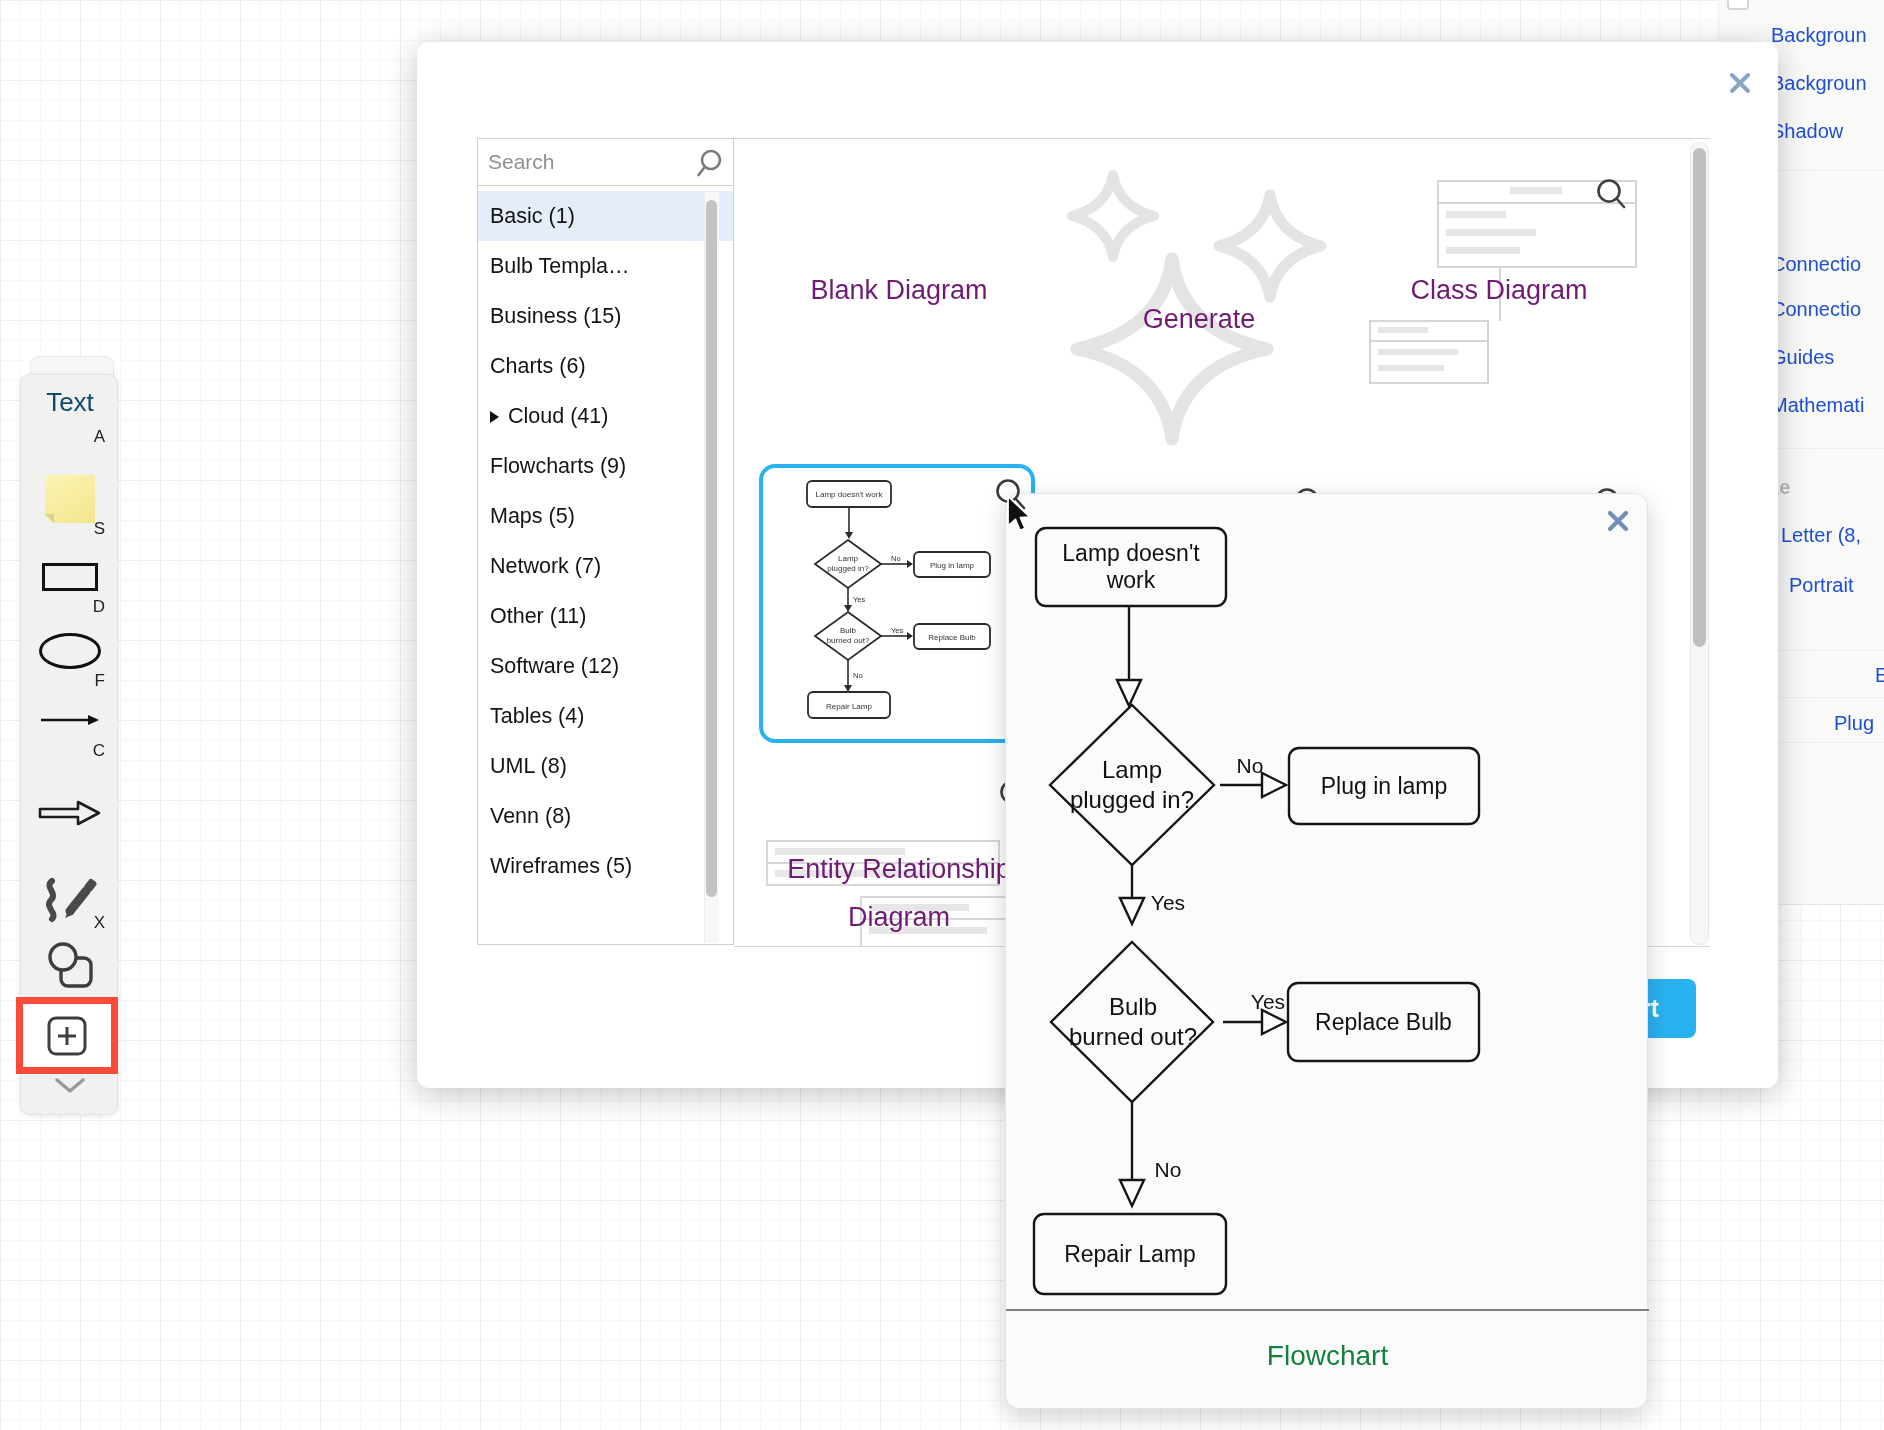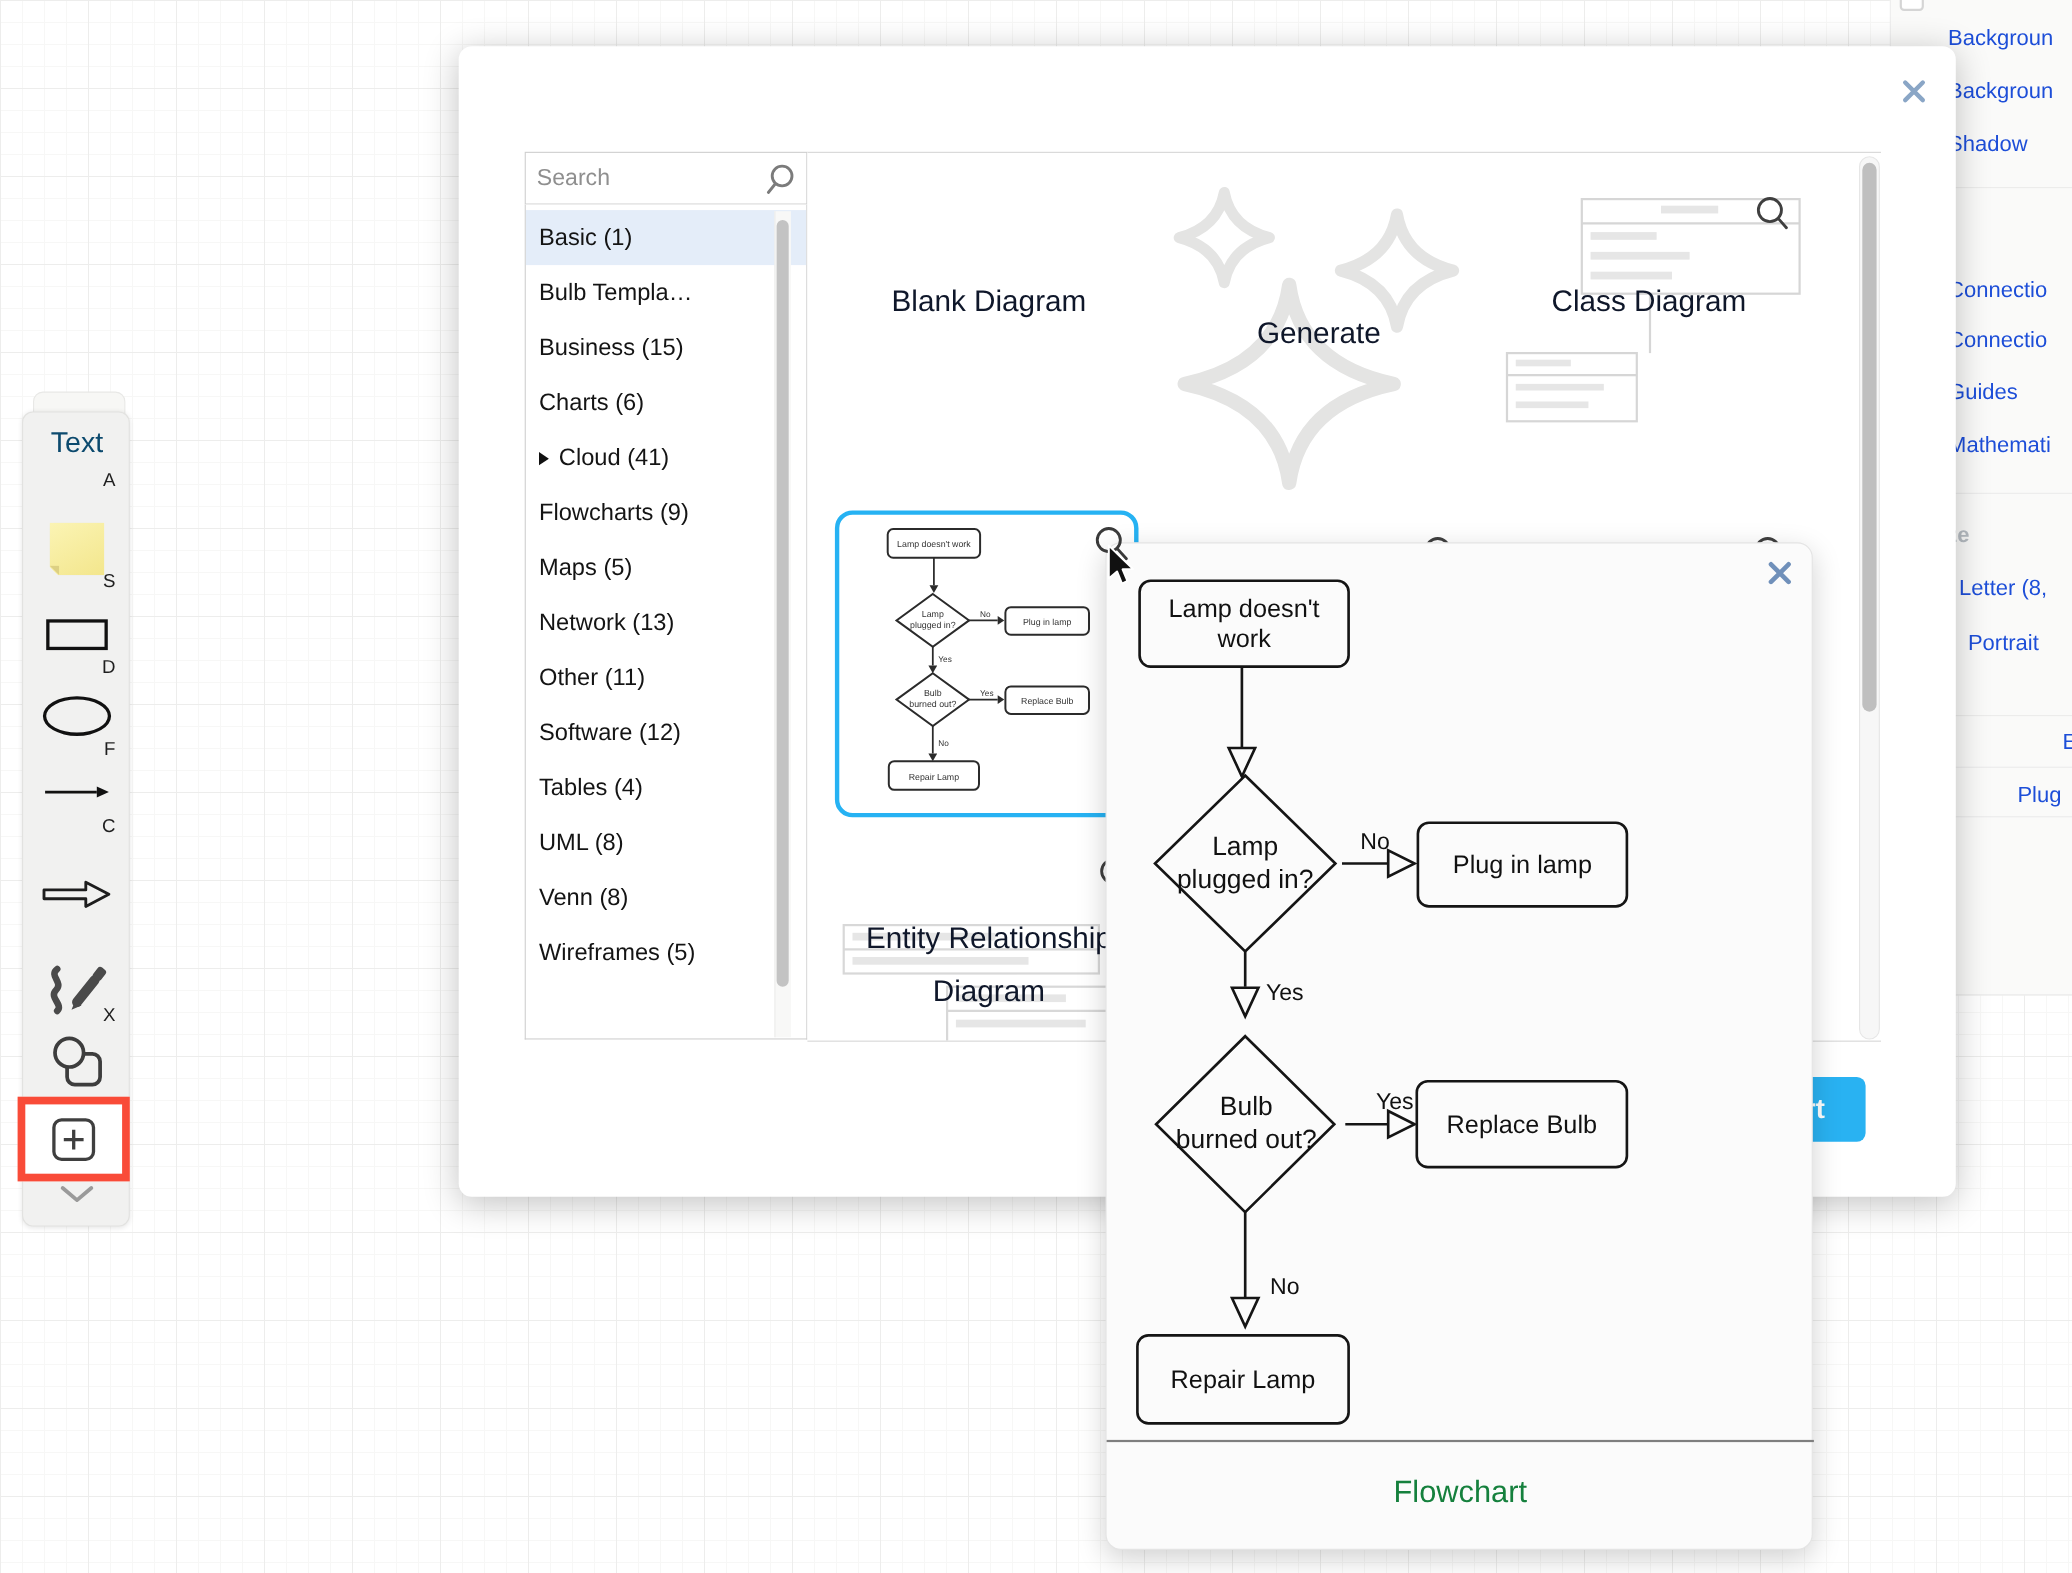--- a/index.html
+++ b/index.html
@@ -36,21 +36,21 @@
   #search-input::placeholder{color:#8f8f8f;}
   #cat-list{left:60px;top:144px;width:257px;height:759px;border-left:1px solid #cfcfcf;border-right:1px solid #cfcfcf;border-bottom:1px solid #cfcfcf;background:#fff;overflow:hidden;padding-top:5px;}
   .cat{height:50px;line-height:50px;padding-left:12px;font-size:21.5px;color:#141414;white-space:nowrap;cursor:pointer;}
   .cat.sel{background:#e4edf9;}
   .cat .tri{display:inline-block;width:0;height:0;border-left:9px solid #111;border-top:6px solid transparent;border-bottom:6px solid transparent;margin-right:9px;}
   .cat.grp{margin-top:8px;}
   #list-scroll{left:287px;top:150px;width:15px;height:751px;background:#f8f8f7;border-left:1px solid #ececec;}
   #list-thumb{left:289px;top:158px;width:11px;height:697px;background:#c3c3c3;border-radius:6px;}
 
   #tpl-viewport{left:317px;top:96px;width:976px;height:809px;border-top:1px solid #d6d6d6;border-bottom:1px solid #d6d6d6;background:#fff;overflow:hidden;}
-  .tpl-label{position:absolute;text-align:center;color:#0f172a;font-size:27px;line-height:46px;cursor:pointer;}
+  .tpl-label{position:absolute;text-align:center;color:#701a75;font-size:27px;line-height:46px;cursor:pointer;margin-top:16px;}
   #tpl-scroll{left:1273px;top:100px;width:19px;height:803px;background:#f7f7f7;border:1px solid #e6e6e6;border-radius:10px;}
   #tpl-thumb{left:1276px;top:106px;width:13px;height:499px;background:#bfbfbf;border-radius:7px;}
   #sel-cell{position:absolute;left:25px;top:325px;width:276px;height:279px;border:4px solid #26b2f3;border-radius:16px;background:#fff;cursor:pointer;}
   .mag{position:absolute;}
   #start-btn{left:1148px;top:937px;width:131px;height:59px;background:#29b2f2;border:none;border-radius:8px;color:#fff;font-size:25px;font-weight:bold;cursor:pointer;z-index:11;}
 
   
   #popup{left:1005px;top:493px;width:643px;height:916px;background:#fbfbfb;border:1px solid #e4e4e4;border-radius:14px;box-shadow:0 8px 26px rgba(0,0,0,.18);z-index:40;}
   .fc-box{position:absolute;display:flex;align-items:center;justify-content:center;font-size:23px;color:#111;text-align:center;}
   .fc-lbl{position:absolute;display:flex;align-items:center;justify-content:center;font-size:21px;color:#111;}
@@ -154,21 +154,21 @@
     </div>
 
     <div class="abs" id="cat-list">
       <div class="cat sel">Basic (1)</div>
       <div class="cat">Bulb Templa…</div>
       <div class="cat">Business (15)</div>
       <div class="cat">Charts (6)</div>
       <div class="cat"><span class="tri"></span><span>Cloud (41)</span></div>
       <div class="cat">Flowcharts (9)</div>
       <div class="cat">Maps (5)</div>
-      <div class="cat">Network (13)</div>
+      <div class="cat">Network (7)</div>
       <div class="cat">Other (11)</div>
       <div class="cat">Software (12)</div>
       <div class="cat">Tables (4)</div>
       <div class="cat">UML (8)</div>
       <div class="cat">Venn (8)</div>
       <div class="cat">Wireframes (5)</div>
     </div>
     <div class="abs" id="list-scroll"></div>
     <div class="abs" id="list-thumb"></div>
 

